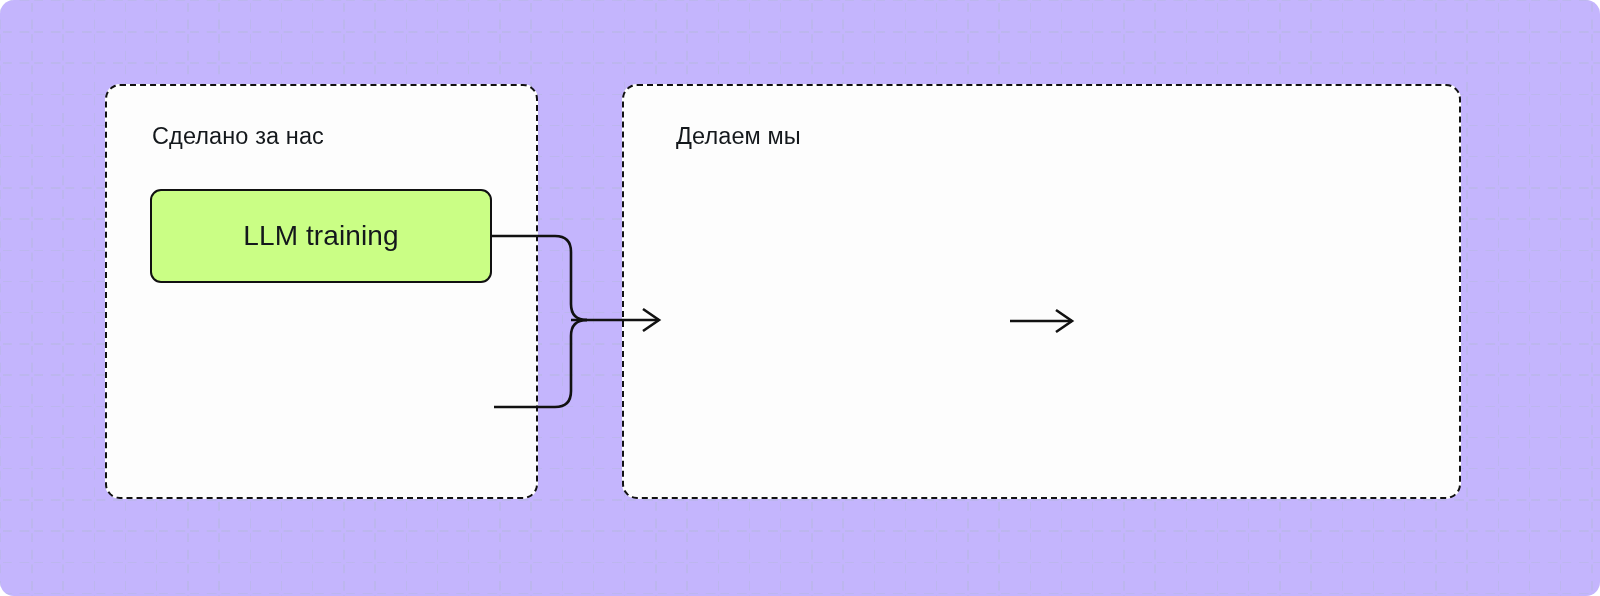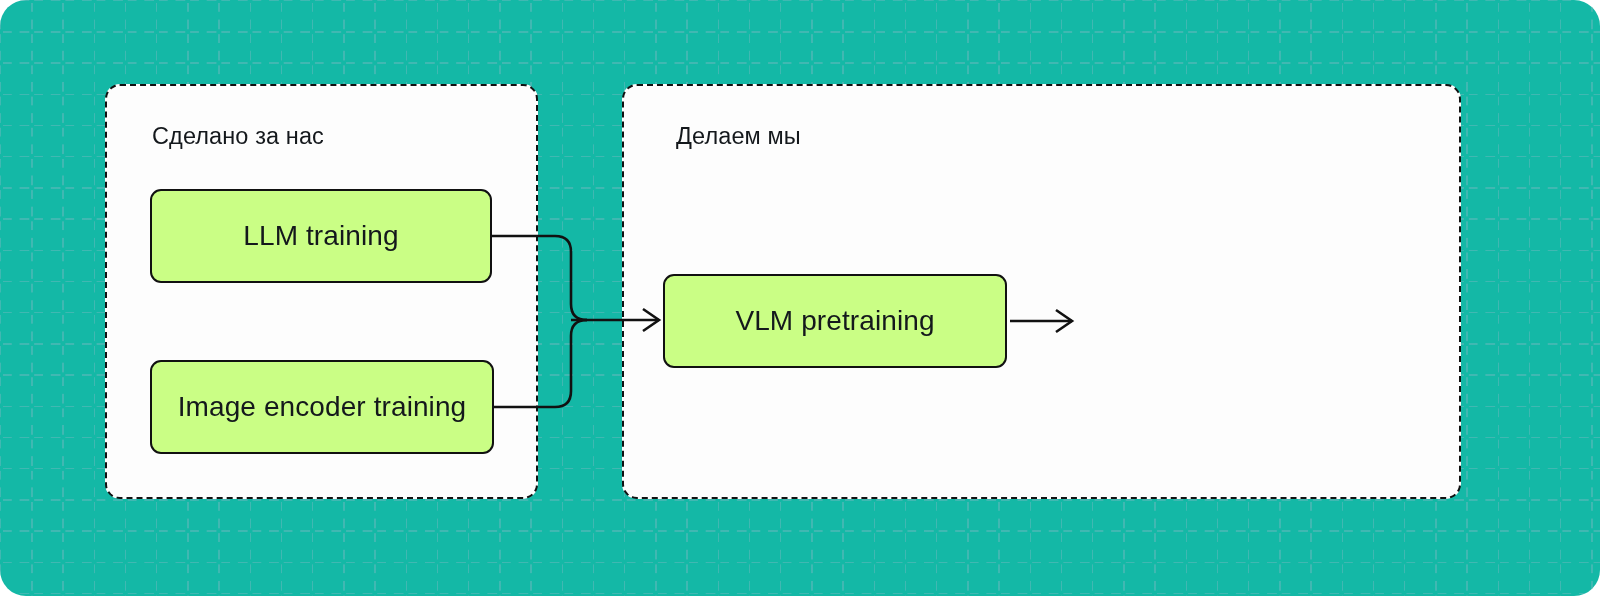--- a/index.html
+++ b/index.html
@@ -13,22 +13,22 @@
     font-family: "Liberation Sans", "DejaVu Sans", sans-serif;
     overflow: hidden;
   }
 
   
   #canvas {
     position: relative;
     width: 1600px;
     height: 596px;
     box-sizing: border-box;
-    background-color: #14b8a6;
-    border-radius: 26px;
+    background-color: #c4b5fd;
+    border-radius: 14px;
     overflow: hidden;
   }
   
   #grid {
     position: absolute;
     inset: 0;
     pointer-events: none;
     background-image:
       repeating-linear-gradient(to right,
         rgba(170,185,205,0.30) 0px, rgba(170,185,205,0.30) 9px,
@@ -124,18 +124,16 @@
 
     <path class="edge" d="M 571 320 L 659 320"></path>
     <path class="edge-head" d="M 643 309 L 659 320 L 643 331"></path>
 
     <path class="edge" d="M 1010 321 L 1072 321"></path>
     <path class="edge-head" d="M 1056 310 L 1072 321 L 1056 332"></path>
   </svg>
 
   <div class="node" id="node-llm">LLM training</div>
 
-  <div class="node" id="node-encoder">Image encoder training</div>
 
-  <div class="node" id="node-pre">VLM pretraining</div>
 
 
 </div>
 
 </body></html>

